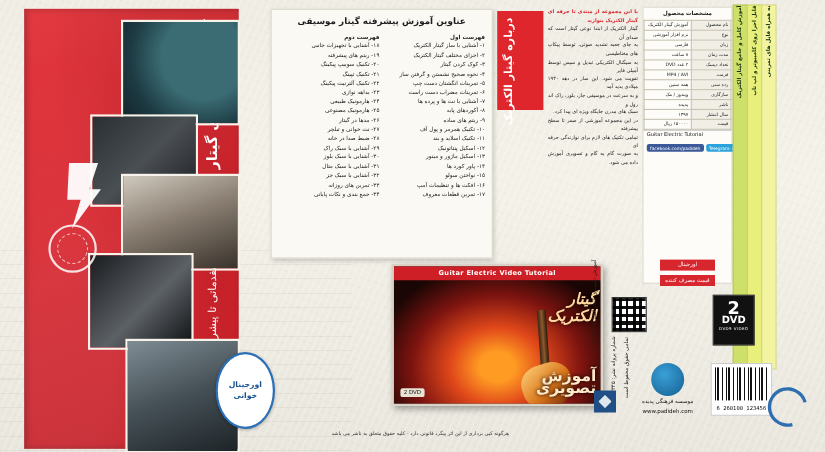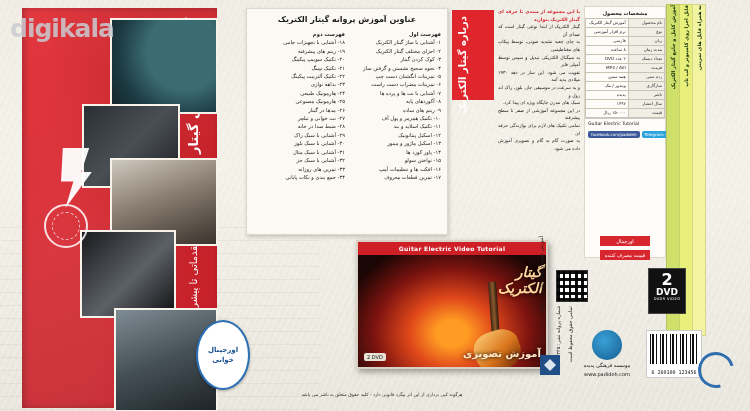--- a/index.html
+++ b/index.html
@@ -118,22 +118,22 @@
   .dvdcase .topbar .tt{direction:ltr;color:#fff;font-size:6px;font-weight:700;line-height:13px;text-align:center;letter-spacing:.3px;}
   .dvdcase .flame{position:absolute;left:0;top:13px;width:100%;height:112px;
      background:radial-gradient(ellipse at 50% 70%, #ff9b23 0 12%, #e0481a 32%, #7e1410 58%, #1a0604 85%);}
   .dvdcase .guitar{position:absolute;left:58%;top:28px;width:64px;height:86px;transform:rotate(-18deg);}
   .dvdcase .body{position:absolute;left:0;bottom:0;width:46px;height:40px;border-radius:40% 40% 45% 45%;
      background:linear-gradient(150deg,#ffd27a,#d9761c 55%,#6b2408);}
   .dvdcase .neck{position:absolute;left:28px;bottom:30px;width:8px;height:58px;transform:rotate(14deg);
      background:linear-gradient(90deg,#3b2414,#8a5a2d,#2a180d);}
   .dvdcase .fa{position:absolute;right:4px;top:22px;width:66px;direction:rtl;text-align:right;
      color:#ffd9a0;font-size:14px;font-weight:700;text-shadow:0 0 5px rgba(0,0,0,.8);line-height:16px;font-style:italic;}
-  .dvdcase .fa2{position:absolute;right:4px;bottom:8px;width:80px;direction:rtl;text-align:center;
-     color:#ffe9c8;font-size:10px;font-weight:700;text-shadow:0 0 4px #000;line-height:11px;}
+  .dvdcase .fa2{position:absolute;right:4px;bottom:8px;width:80px;direction:rtl;text-align:right;
+     color:#ffe9c8;font-size:14px;font-weight:700;text-shadow:0 0 4px #000;line-height:11px;}
   .dvdcase .badge2{position:absolute;left:6px;bottom:6px;background:#e8e2d4;color:#111;font-size:5px;
      padding:1px 3px;border-radius:2px;}
 
   
   .qr{position:absolute;left:556px;top:270px;width:30px;height:30px;background:#fff;border:1px solid #333;
      background-image:
       linear-gradient(90deg,#111 0 3px,#fff 3px 6px,#111 6px 8px,#fff 8px 12px,#111 12px 14px,#fff 14px 18px,#111 18px 21px,#fff 21px 24px,#111 24px 27px,#fff 27px 30px),
       linear-gradient(0deg,#111 0 3px,#fff 3px 6px,#111 6px 9px,#fff 9px 13px,#111 13px 16px,#fff 16px 20px,#111 20px 23px,#fff 23px 27px,#111 27px 30px);
       background-blend-mode:multiply;}
   .vlabel{position:absolute;writing-mode:vertical-rl;transform:rotate(180deg);direction:rtl;
@@ -195,21 +195,21 @@
         <div class="inner"></div>
       </div>
 
     <div class="badge-logo">
         <div class="k"></div>
       </div>
     <div class="stamp"></div>
   </div>
 
   <div class="infocard">
-    <div class="hdr">عناوین آموزش پروانه گیتار الکتریک</div>
+    <div class="hdr">عناوین آموزش پیشرفته گیتار موسیقی</div>
     <div class="collist">
       <div class="col">
         <div class="li" style="font-weight:700">فهرست اول</div>
         <div class="li">۱- آشنایی با ساز گیتار الکتریک</div>
         <div class="li">۲- اجزای مختلف گیتار الکتریک</div>
         <div class="li">۳- کوک کردن گیتار</div>
         <div class="li">۴- نحوه صحیح نشستن و گرفتن ساز</div>
         <div class="li">۵- تمرینات انگشتان دست چپ</div>
         <div class="li">۶- تمرینات مضراب دست راست</div>
         <div class="li">۷- آشنایی با نت ها و پرده ها</div>
@@ -381,17 +381,14 @@
 
   <div class="oval">
     <div class="txt">
       <div>اورجینال</div>
       <div>خوانی</div>
     </div>
   </div>
 
   <div class="botnote">هرگونه کپی برداری از این اثر پیگرد قانونی دارد - کلیه حقوق متعلق به ناشر می باشد</div>
 
-  <div class="watermark">
-    <span>digikala</span>
-  </div>
 
 </div>
 
 </body></html>

